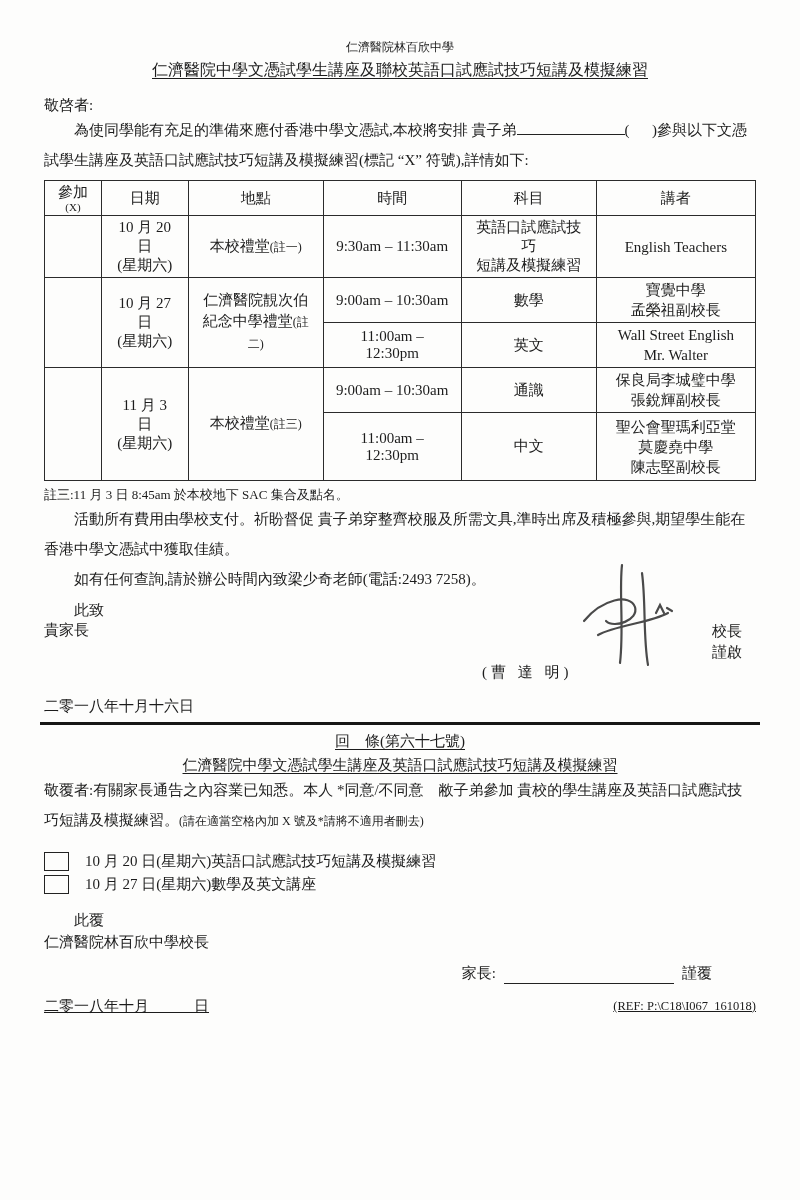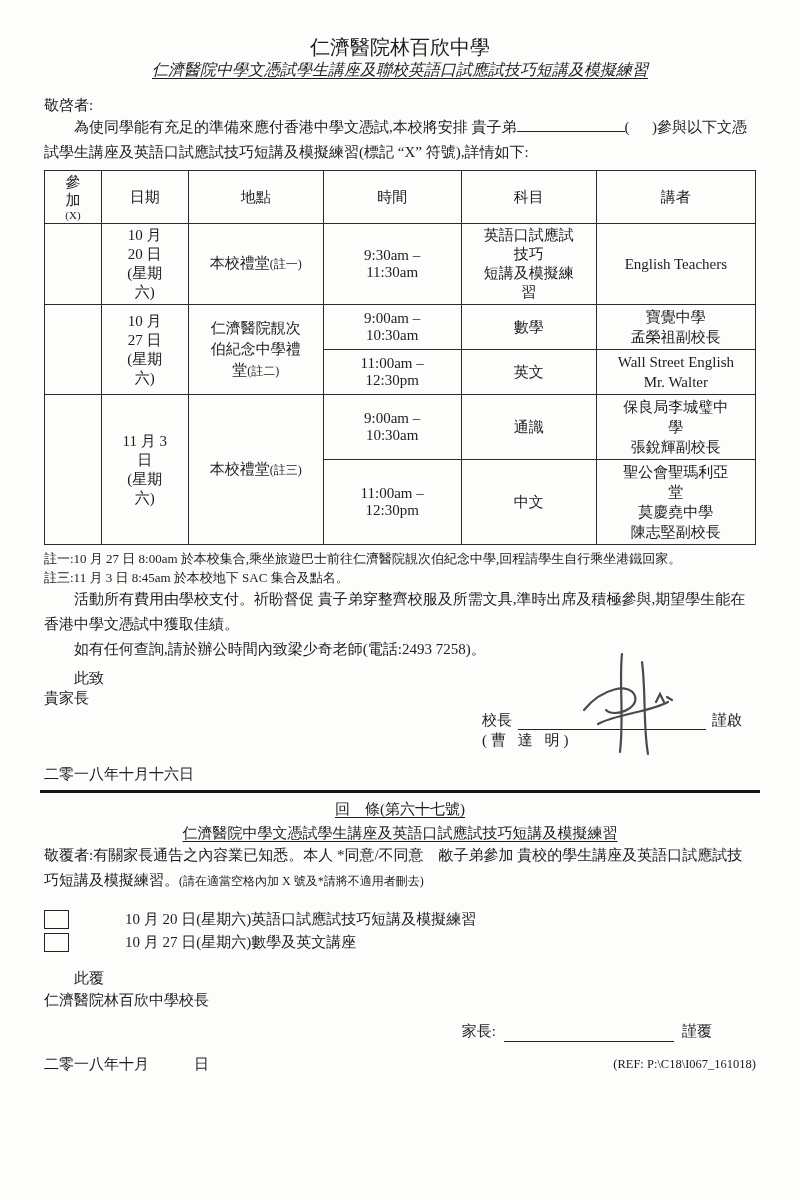--- a/index.html
+++ b/index.html
@@ -8,82 +8,82 @@
     width:800px;height:1200px;
     box-sizing:border-box;
     padding:36px 44px 20px 44px;
     background:#fdfdfc;
     color:#1c1c1c;
     font-family:"Liberation Serif","DejaVu Serif",serif;
     font-size:15px;
     overflow:hidden;
   }
   .center{text-align:center;}
-  .t1{font-size:20px;line-height:22px;}
+  .t1{font-size:12px;line-height:22px;}
   .t2{font-size:16px;line-height:23px;}
-  .t3{font-size:16px;line-height:23px;font-style:italic;}
+  .t3{font-size:16px;line-height:23px;}
   .u{ text-decoration:underline; text-underline-offset:3px;}
   .salutation{margin-top:14px;line-height:20px;}
-  p.para{margin:0;line-height:25px;}
+  p.para{margin:0;line-height:30px;}
   .indent{text-indent:2em;}
   .mt8{margin-top:8px;}
   .blank{display:inline-block;border-bottom:1px solid #222;height:13px;vertical-align:baseline;}
   .w110{width:108px;}
   .pre{white-space:pre;}
   .pl{white-space:pre-line;}
 
   table.sched{border-collapse:collapse;width:712px;margin-top:5px;table-layout:fixed;}
-  table.sched td,table.sched th{border:1.4px solid #2b2b2b;padding:2px 20px;vertical-align:middle;text-align:center;font-weight:normal;font-size:15px;}
+  table.sched td,table.sched th{border:1.4px solid #2b2b2b;padding:2px 12px;vertical-align:middle;text-align:center;font-weight:normal;font-size:15px;}
   table.sched th{line-height:18px;}
   tr.hrow{height:34px;}
   tr.r1{height:54px;}
   tr.r2a,tr.r2b,tr.r3a{height:45px;}
   tr.r3b{height:68px;}
   .small-note{font-size:12px;}
   .xsmall{font-size:11px;line-height:12px;display:block;}
   td.speaker{text-align:left;padding-left:8px;line-height:20px;margin-top:27px;}
   .venue-wrap{line-height:21px;}
 
   .notes{margin-top:4px;font-size:13px;line-height:19px;}
   .notes div{white-space:nowrap;}
   .mt6{margin-top:6px;}
   .mt7{margin-top:7px;}
 
   .closing-wrap{position:relative;height:96px;margin-top:6px;}
   .regards{text-indent:2em;line-height:20px;}
   .addressee{line-height:20px;}
   .sign-block{position:absolute;right:14px;bottom:14px;width:260px;}
-  .sign-row{display:flex;align-items:flex-end;line-height:20px;}
+  .sign-row{display:flex;align-items:flex-end;line-height:20px;flex-direction:column;}
   .sig-line{display:inline-block;flex:1;border-bottom:1.3px solid #222;height:14px;margin:0 6px;}
   .sign-name{text-align:left;letter-spacing:4px;line-height:20px;}
   .sig-svg{position:absolute;right:48px;top:-58px;}
 
   .date1{line-height:20px;}
   .divider{border:none;border-top:3px solid #161616;margin:6px -4px 0 -4px;}
 
   .reply-title{margin-top:6px;line-height:20px;}
   .reply-subtitle{margin-top:4px;line-height:20px;}
   .reply-body{margin-top:12px;line-height:25px;}
   .rsmall{font-size:12px;}
 
   .options{margin-top:14px;}
-  .opt-row{display:flex;align-items:center;height:23px;gap:40px;}
+  .opt-row{display:flex;align-items:center;height:23px;}
   .cbox{display:inline-block;width:25px;height:19px;border:1.5px solid #222;margin-right:16px;background:#fdfdfc;box-sizing:border-box;}
   .opt-label{line-height:23px;}
 
   .reply-close{margin-top:14px;text-indent:2em;line-height:20px;}
   .reply-from{margin-top:2px;line-height:20px;}
 
   .parent-line{margin-top:10px;margin-left:auto;width:fit-content;margin-right:44px;line-height:22px;display:flex;align-items:flex-end;}
   .parent-blank{width:170px;margin:0 8px;}
   .student-line{margin-top:18px;margin-left:auto;width:fit-content;margin-right:52px;line-height:22px;display:flex;align-items:flex-end;}
   .sn-blank{width:104px;margin-right:10px;}
   .cl-blank{width:42px;margin:0 12px 0 6px;}
   .st-blank{width:42px;margin-left:6px;}
-  .bottom-row{margin-top:12px;display:flex;justify-content:space-between;align-items:flex-end;line-height:20px;}
+  .bottom-row{margin-top:12px;display:flex;justify-content:space-between;align-items:flex-end;line-height:20px;text-decoration:underline;}
   .ref{font-size:12.5px;}
 </style>
 </head>
 <body>
 
 <div class="page">
 
   <div class="center t1">仁濟醫院林百欣中學</div>
   <div class="center t3"><span class="u">仁濟醫院中學文憑試學生講座及聯校英語口試應試技巧短講及模擬練習</span></div>
 
@@ -151,21 +151,20 @@
       <td>11:00am – 12:30pm</td>
       <td>中文</td>
       <td class="speaker pl">聖公會聖瑪利亞堂
 莫慶堯中學
 陳志堅副校長</td>
     </tr>
   </tbody>
     </table>
 
   <div class="notes">
-    <div>註一:10 月 27 日 8:00am 於本校集合,乘坐旅遊巴士前往仁濟醫院靚次伯紀念中學,回程請學生自行乘坐港鐵回家。</div>
     <div>註三:11 月  3 日 8:45am 於本校地下 SAC 集合及點名。</div>
   </div>
 
   <p class="para indent mt6">活動所有費用由學校支付。祈盼督促 貴子弟穿整齊校服及所需文具,準時出席及積極參與,期望學生能在香港中學文憑試中獲取佳績。</p>
   <p class="para indent mt7">如有任何查詢,請於辦公時間內致梁少奇老師(電話:2493 7258)。</p>
 
   <div class="closing-wrap">
     <div class="regards">此致</div>
     <div class="addressee">貴家長</div>
 

